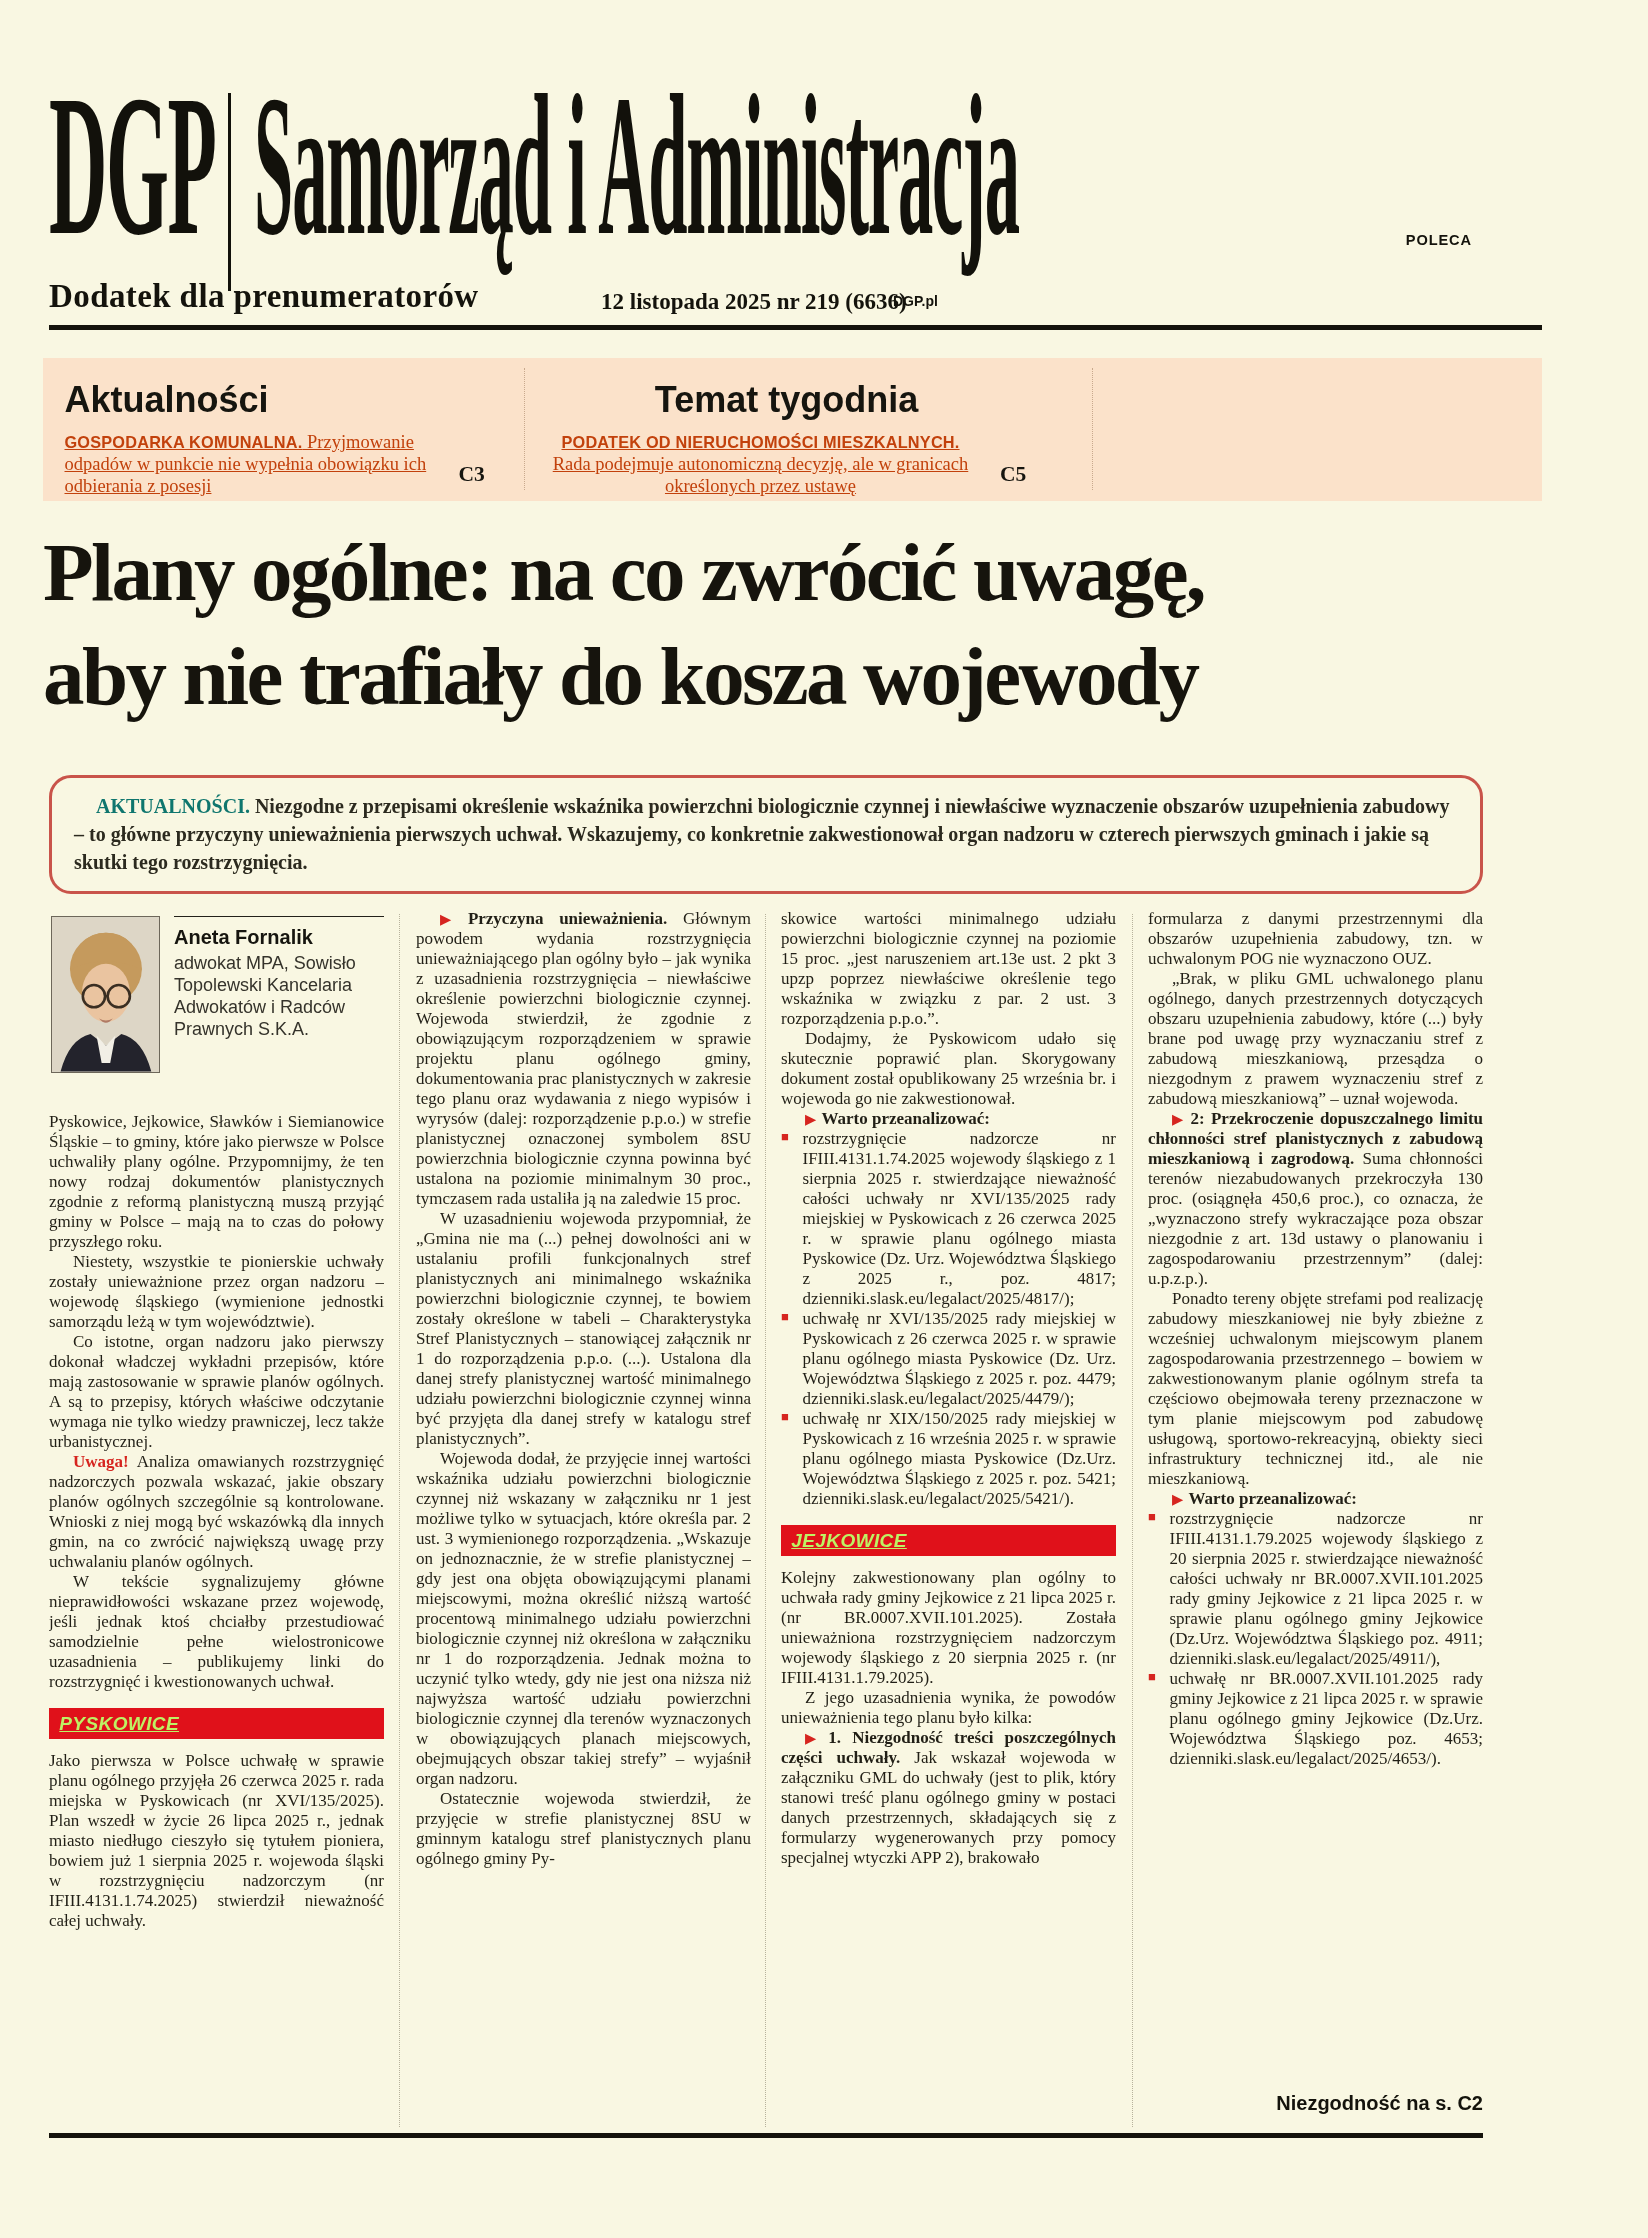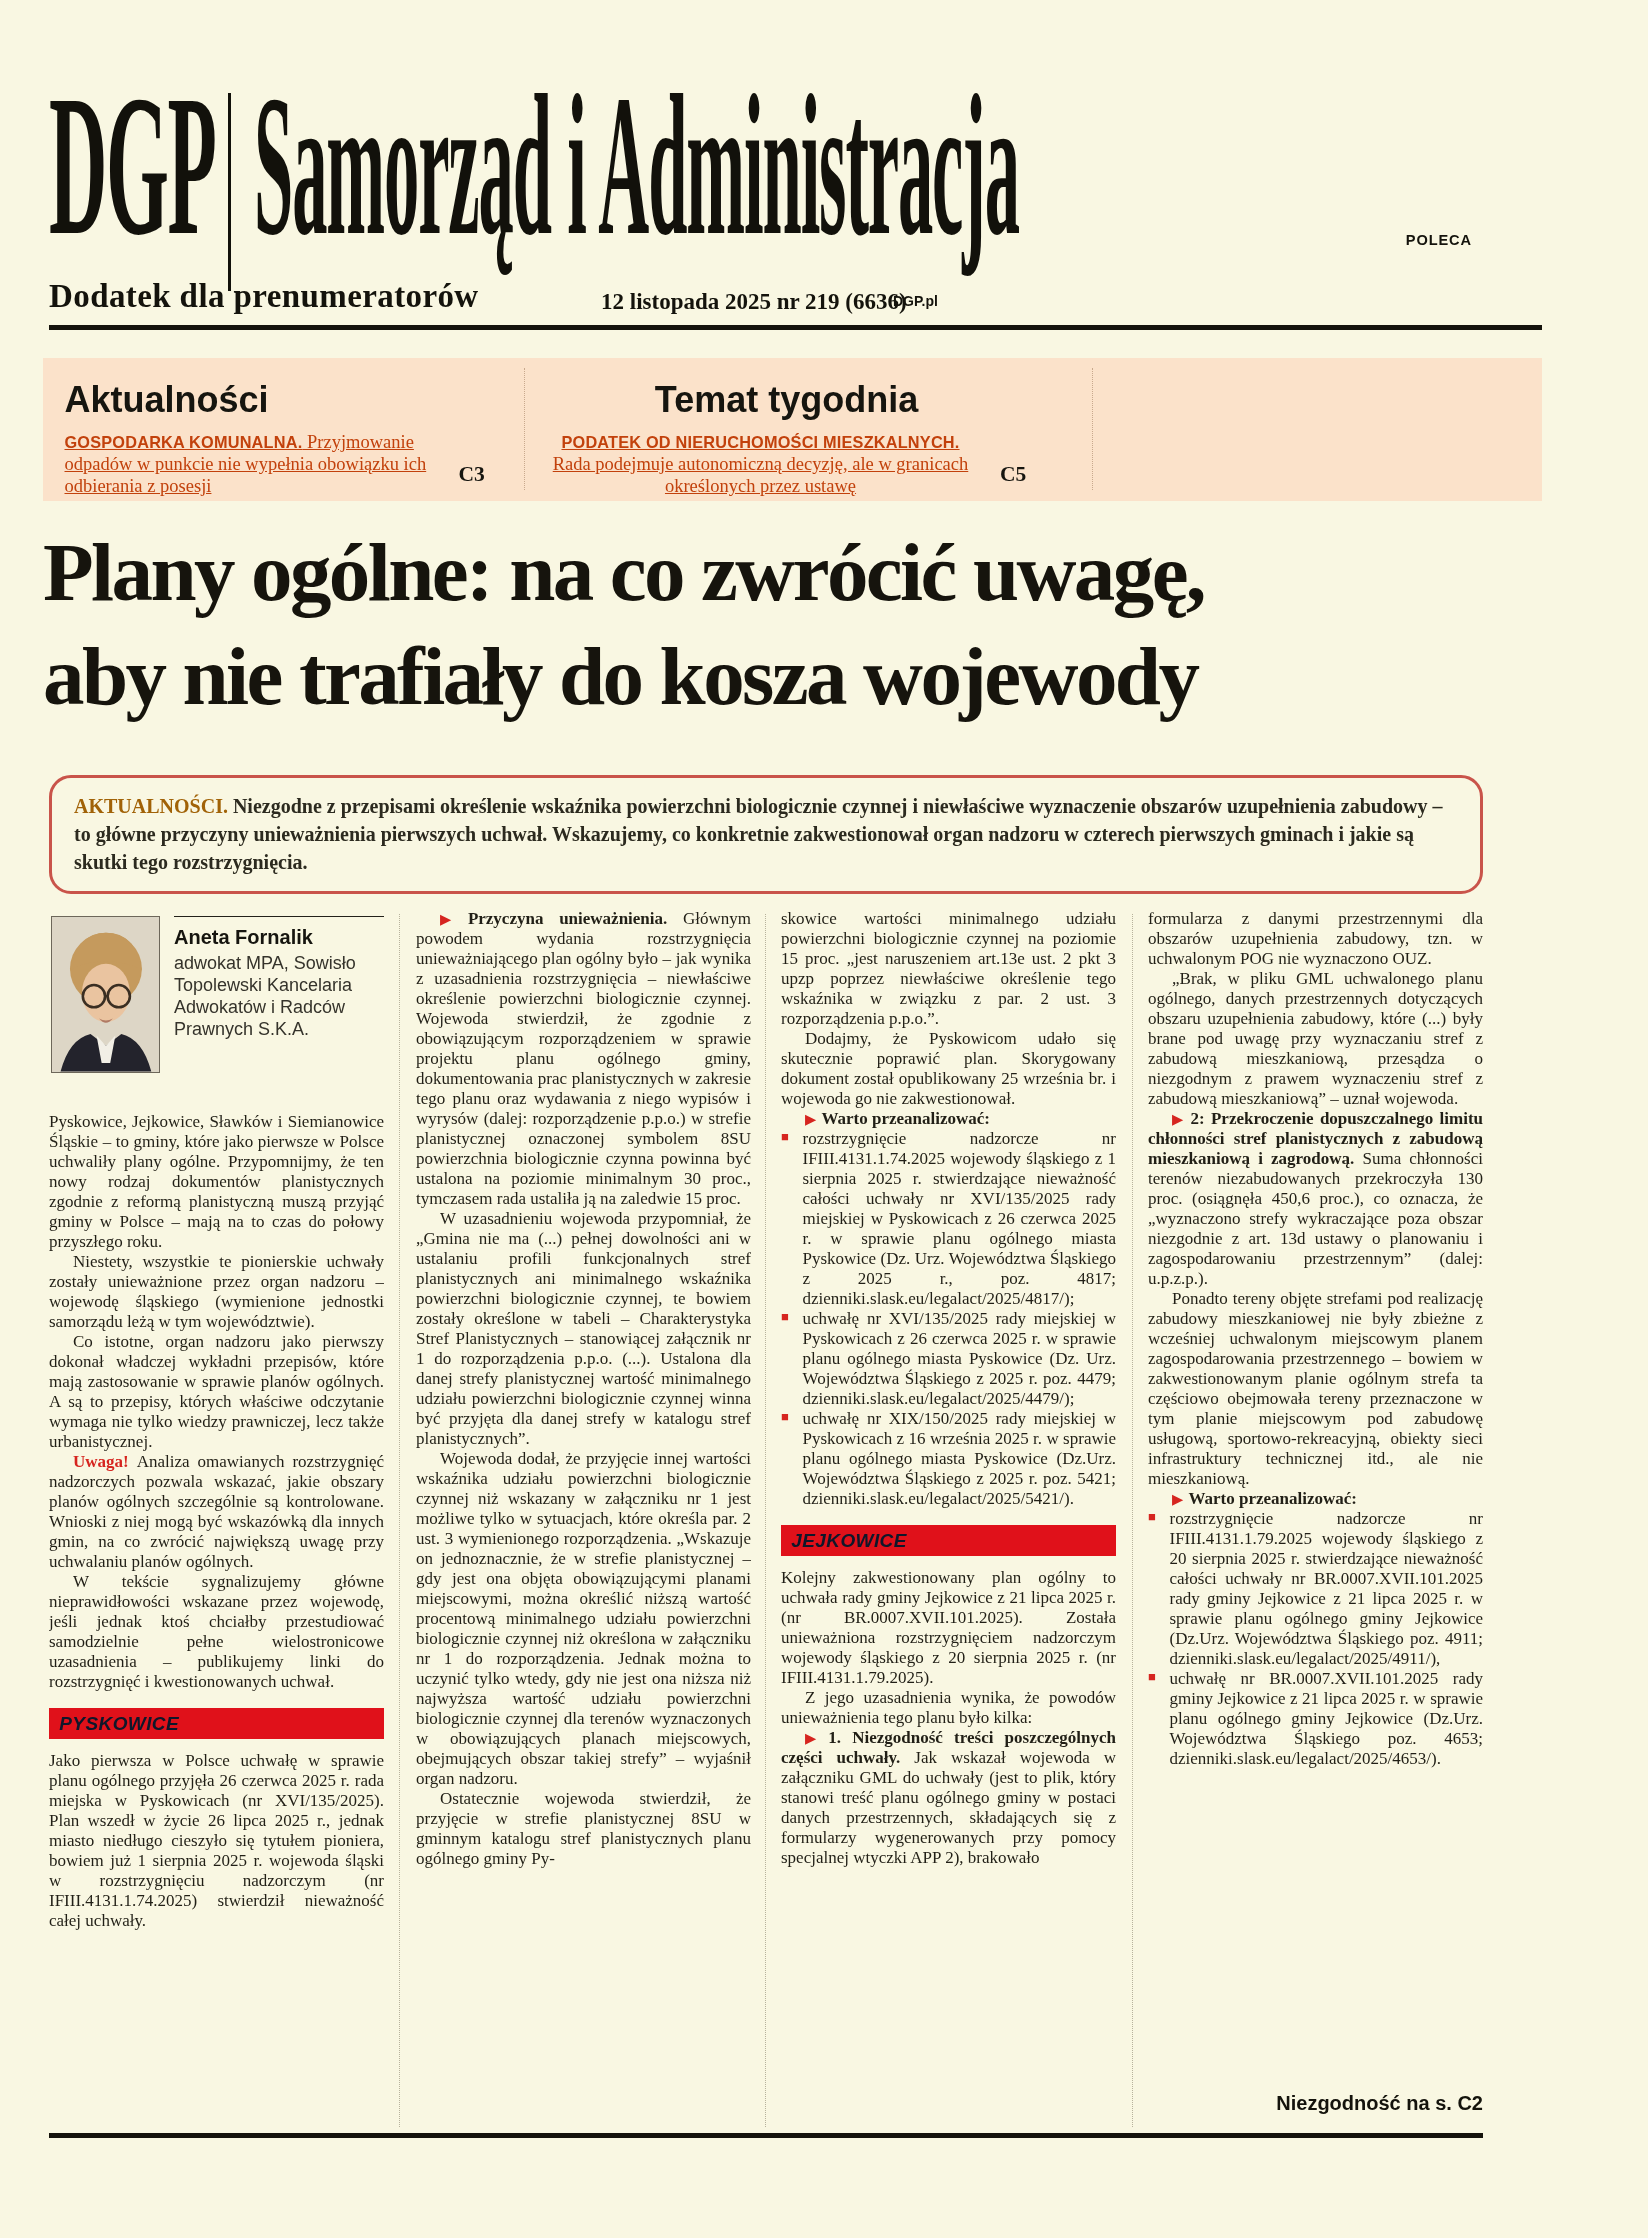--- a/index.html
+++ b/index.html
@@ -82,43 +82,43 @@
     font-weight:bold;color:#16140d;font-size:83px;line-height:104px;letter-spacing:-2.6px;
   }
   .headline div{white-space:nowrap;}
   
   .lead-box{
     position:absolute;left:49px;top:775px;width:1384px;
     border:3.4px solid #c9544a;border-radius:22px;
     padding:13.7px 22px 15.5px 22px;
     font-size:20px;line-height:28px;font-weight:bold;color:#2c2a1f;
   }
-  .lead-label{color:#a16207;}
+  .lead-label{color:#0f766e;margin-left:22px;}
   
   .article{position:absolute;left:49px;top:909px;width:1434px;height:1225px;}
   .col{position:absolute;top:0;width:335px;height:1225px;overflow:hidden;
        font-size:17px;line-height:20px;text-align:justify;}
   .col1{left:0;padding-top:203px;}
   .col2{left:367px;}
   .col3{left:732px;}
   .col4{left:1099px;}
   .col-rule{position:absolute;top:5.2px;height:1213px;width:0;border-left:1.7px dotted #b7b29c;}
   .cr1{left:350px;}.cr2{left:716px;}.cr3{left:1083px;}
   .p{margin:0;text-indent:24px;}
   .p.no-indent{text-indent:0;}
   .arrow{color:#d6251f;font-size:14.6px;padding-right:5.2px;}
   .red-b{color:#d6251f;font-weight:bold;}
   .bullet{position:relative;padding-left:21.5px;margin:0;}
   .bullet .sq{position:absolute;left:0;top:-1.7px;color:#d6251f;font-size:13px;}
   .section-bar{
-    background:#e0111a;color:#0f172a;
+    background:#e0111a;color:#bef264;
     font-family:"Liberation Sans",sans-serif;font-weight:bold;font-style:italic;
     font-size:19px;line-height:31px;height:31px;
     padding-left:10.3px;margin:15.5px 0 12px 0;letter-spacing:0.4px;
-    text-align:left;text-indent:0;
+    text-align:left;text-indent:0;text-decoration:underline;
   }
   .continuation{
     position:absolute;right:0;top:1183px;
     font-family:"Liberation Sans",sans-serif;font-weight:bold;font-size:20px;color:#14130c;
   }
   .bottom-rule{position:absolute;left:49px;top:2133px;width:1434px;height:5.2px;background:#15130c;}
   
   .byline{position:absolute;left:0;top:1.7px;width:335px;height:198px;}
   .byline-photo{position:absolute;left:1.7px;top:5.2px;width:107px;height:155px;border:0.9px solid #6d675a;background:#ddd7c8;}
   .byline-info{

